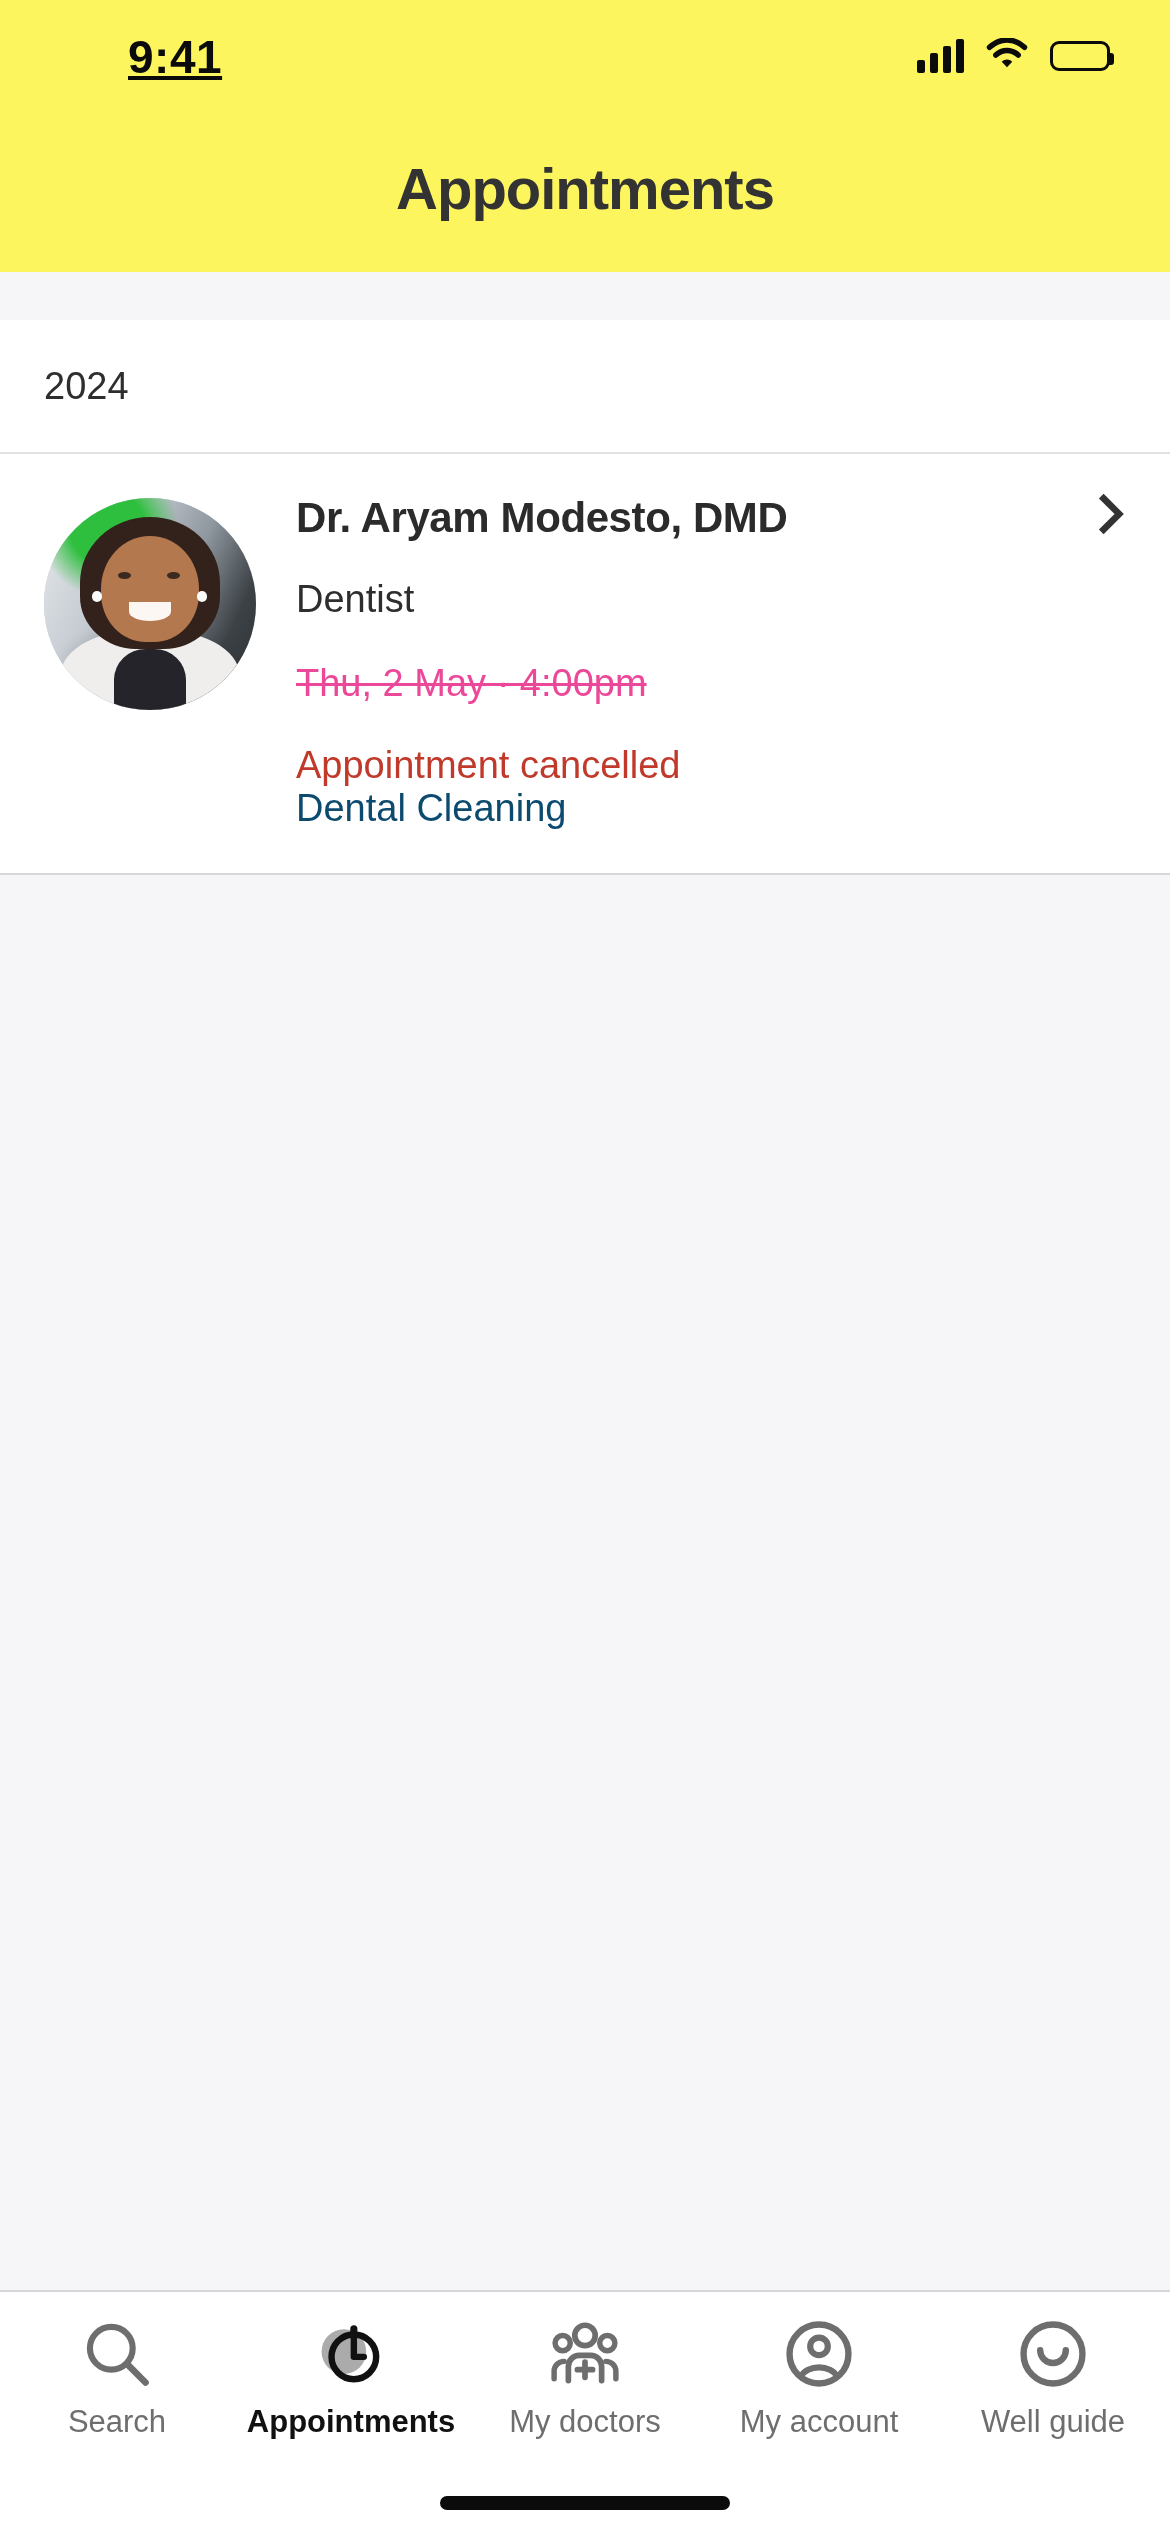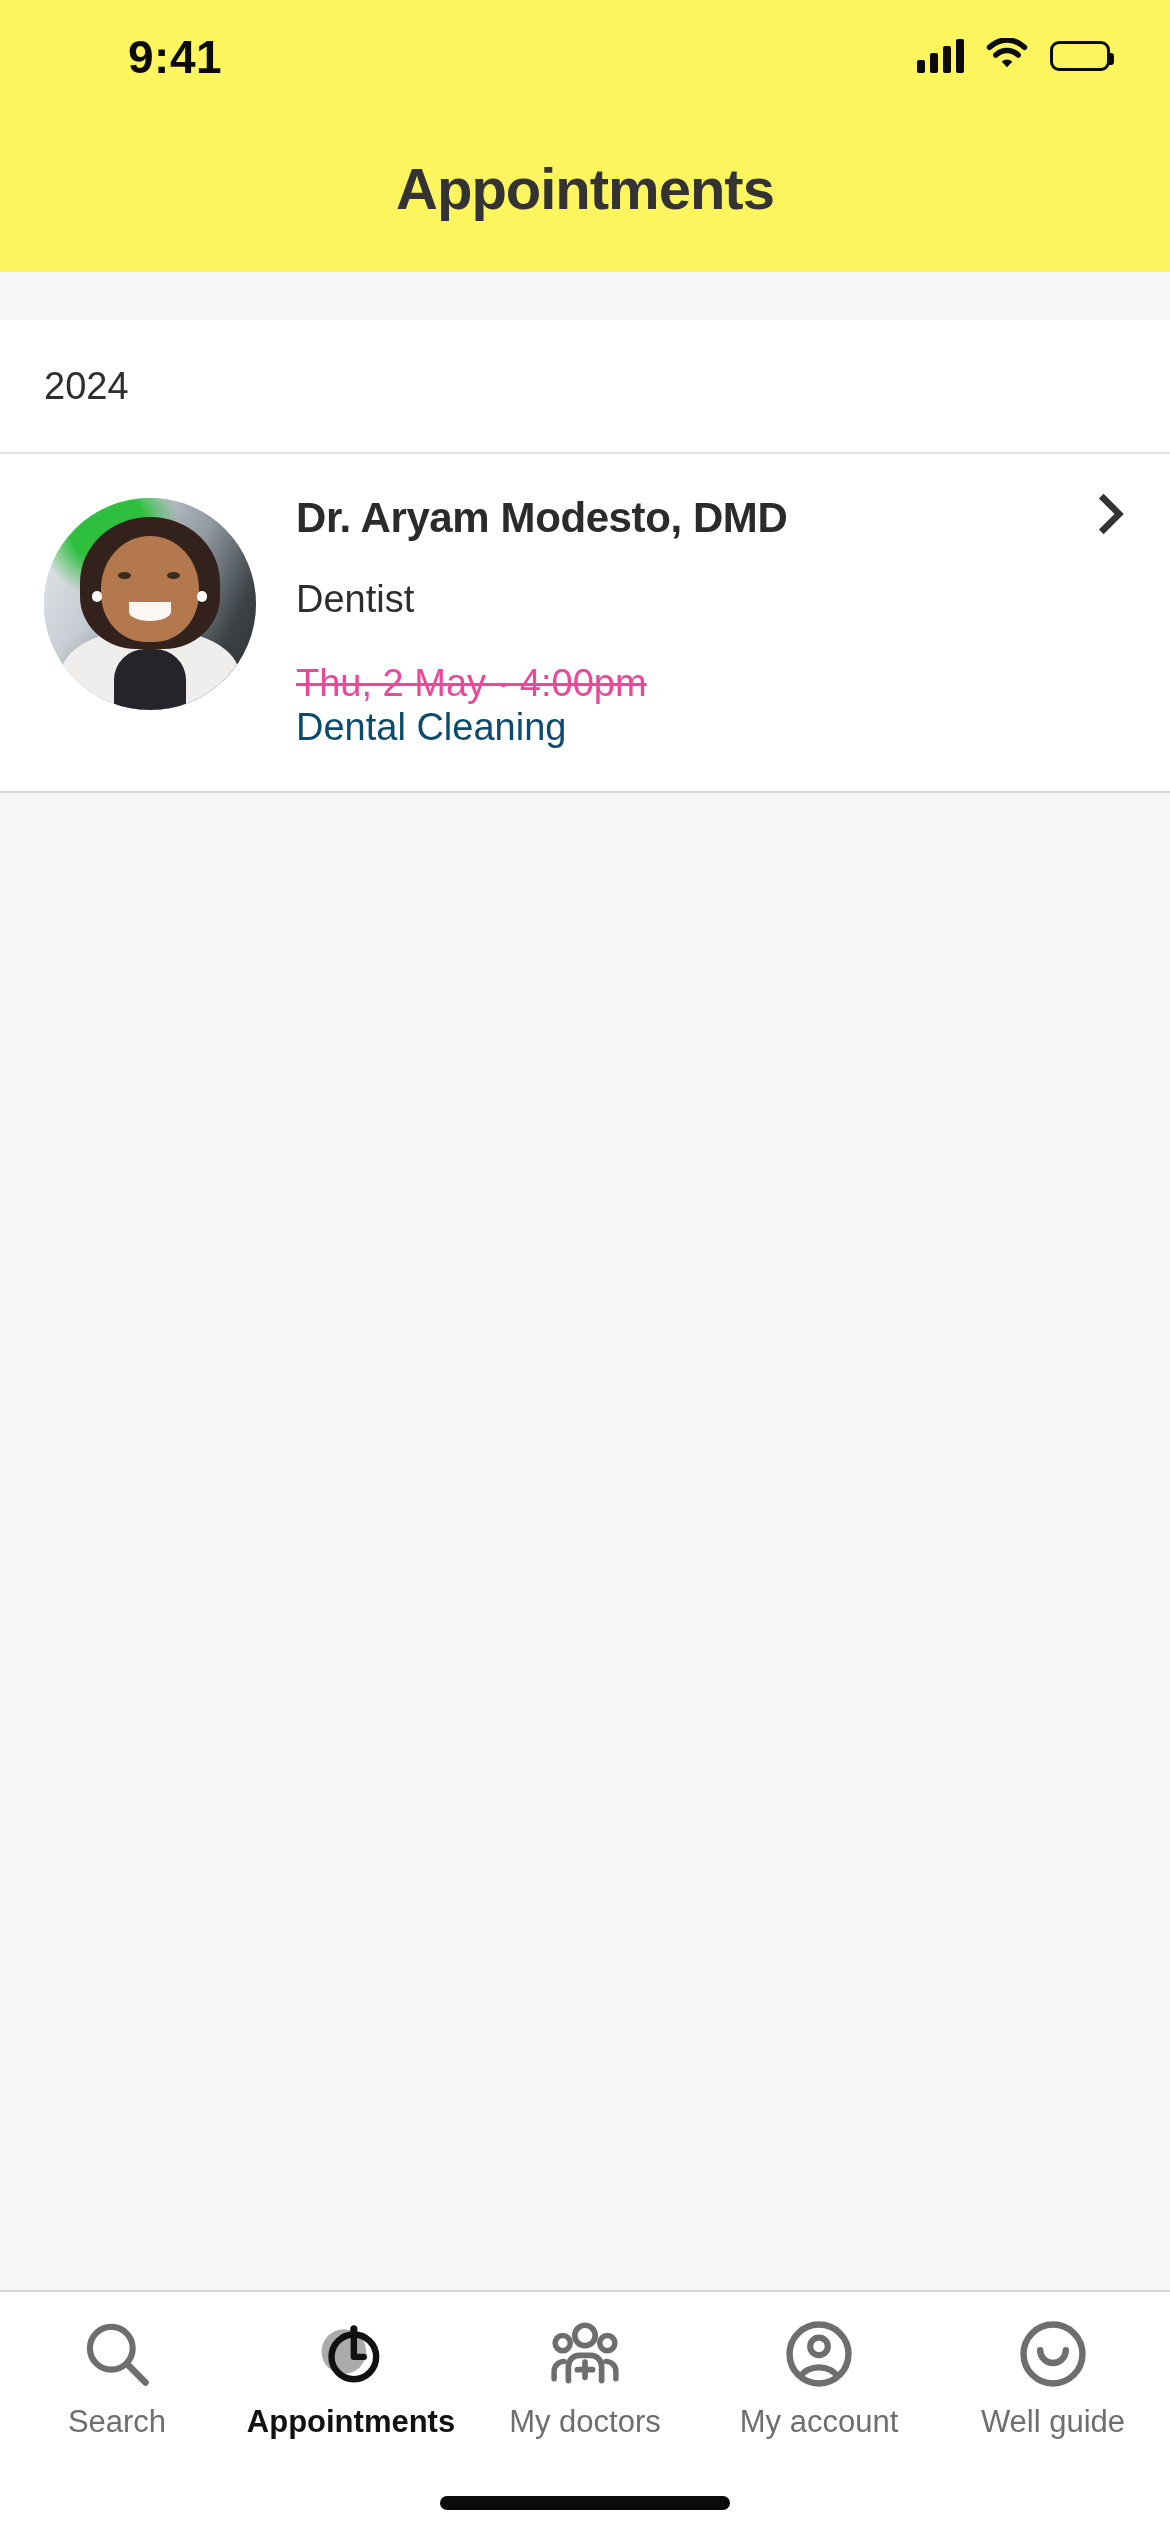--- a/index.html
+++ b/index.html
@@ -12,20 +12,21 @@
   .phone { position:relative; width:1170px; height:2532px; background:#F6F6F8; display:flex; flex-direction:column; }
 
   
   .topbar { background:#FCF55E; width:100%; height:272px; position:relative; flex:0 0 auto; }
 
   .status-row { position:absolute; top:0; left:0; right:0; height:100px; }
   .status-time {
     position:absolute; left:128px; top:30px;
     font-size:46px; font-weight:600; color:#0b0b0b;
     letter-spacing:0.5px;
+    text-decoration:underline;
   }
   .status-icons { position:absolute; right:60px; top:38px; display:flex; align-items:center; gap:22px; }
   .signal { display:flex; align-items:flex-end; gap:5px; height:34px; }
   .signal i { display:block; width:8px; background:#0b0b0b; border-radius:2px; }
   .signal i:nth-child(1){ height:13px; }
   .signal i:nth-child(2){ height:20px; }
   .signal i:nth-child(3){ height:27px; }
   .signal i:nth-child(4){ height:34px; }
   .wifi { width:42px; height:32px; }
   .battery { position:relative; width:60px; height:30px; border:3px solid #0b0b0b; border-radius:9px; padding:3px; }
@@ -167,20 +168,21 @@
         <span class="av-eye r"></span>
         <span class="av-smile"></span>
         <span class="av-ear l"></span>
         <span class="av-ear r"></span>
       </div>
 
       <div class="appt-info">
         <div class="appt-doctor">Dr. Aryam Modesto, DMD</div>
         <div class="appt-specialty">Dentist</div>
         <div class="appt-datetime">Thu, 2 May · 4:00pm</div>
+        <div class="appt-status">Appointment cancelled</div>
         <div class="appt-reason">Dental Cleaning</div>
       </div>
 
       <span>
         <svg class="chevron" viewBox="0 0 24 24" fill="none">
           <path d="M8.5 3.5L17 12l-8.5 8.5" stroke="#333333" stroke-width="3.6" stroke-linecap="square" stroke-linejoin="miter"></path>
         </svg>
       </span>
     </div>
 

